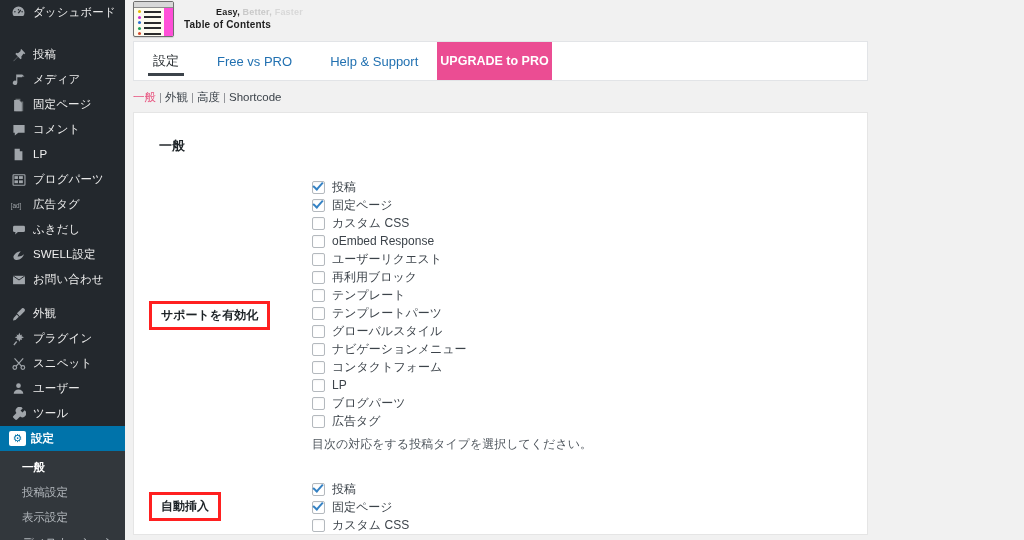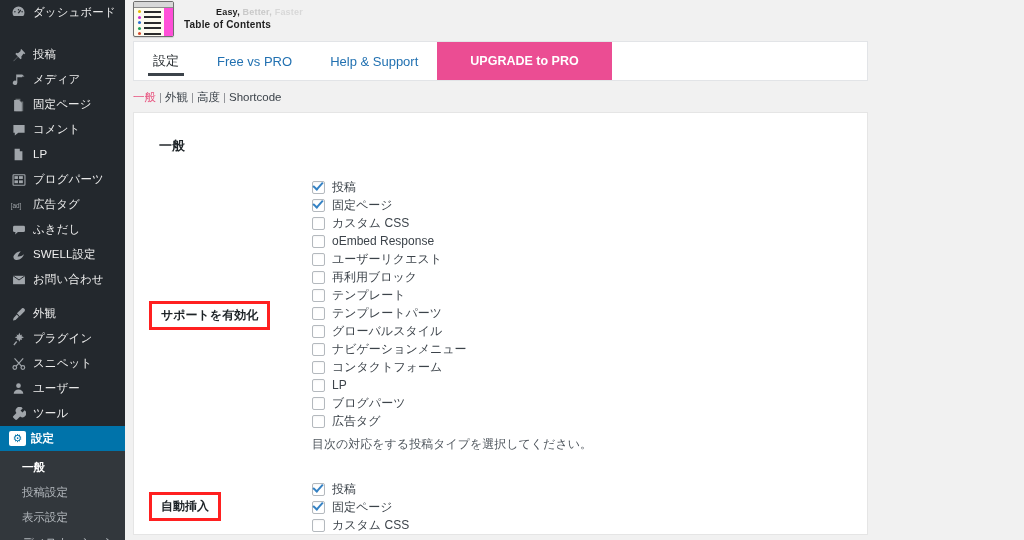--- a/index.html
+++ b/index.html
@@ -193,21 +193,21 @@
     left: 14px; right: 14px;
     bottom: 4px;
     height: 3px;
     background: #3c434a;
   }
   .tab.upgrade {
     background: #eb4d93;
     color: #ffffff;
     font-weight: 600;
     font-size: 12.5px;
-    padding: 0 33px;
+    padding: 0 3px;
   }
 
   .subnav {
     padding: 9px 8px 7px 8px;
     font-size: 11.5px;
     color: #50575e;
   }
   .subnav a { text-decoration: none; cursor: pointer; }
   .subnav .sn-link { color: #3c434a; }
   .subnav .sn-link.current { color: #e8537f; }

